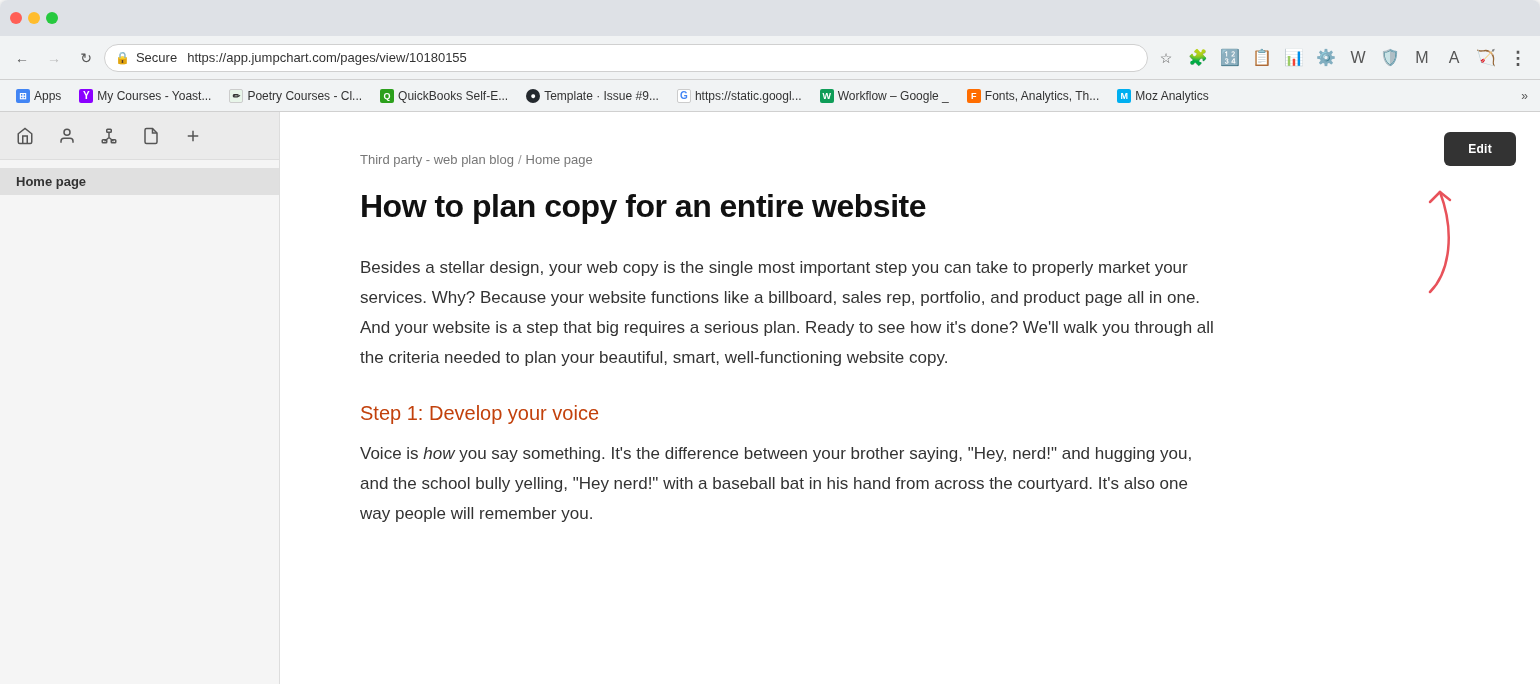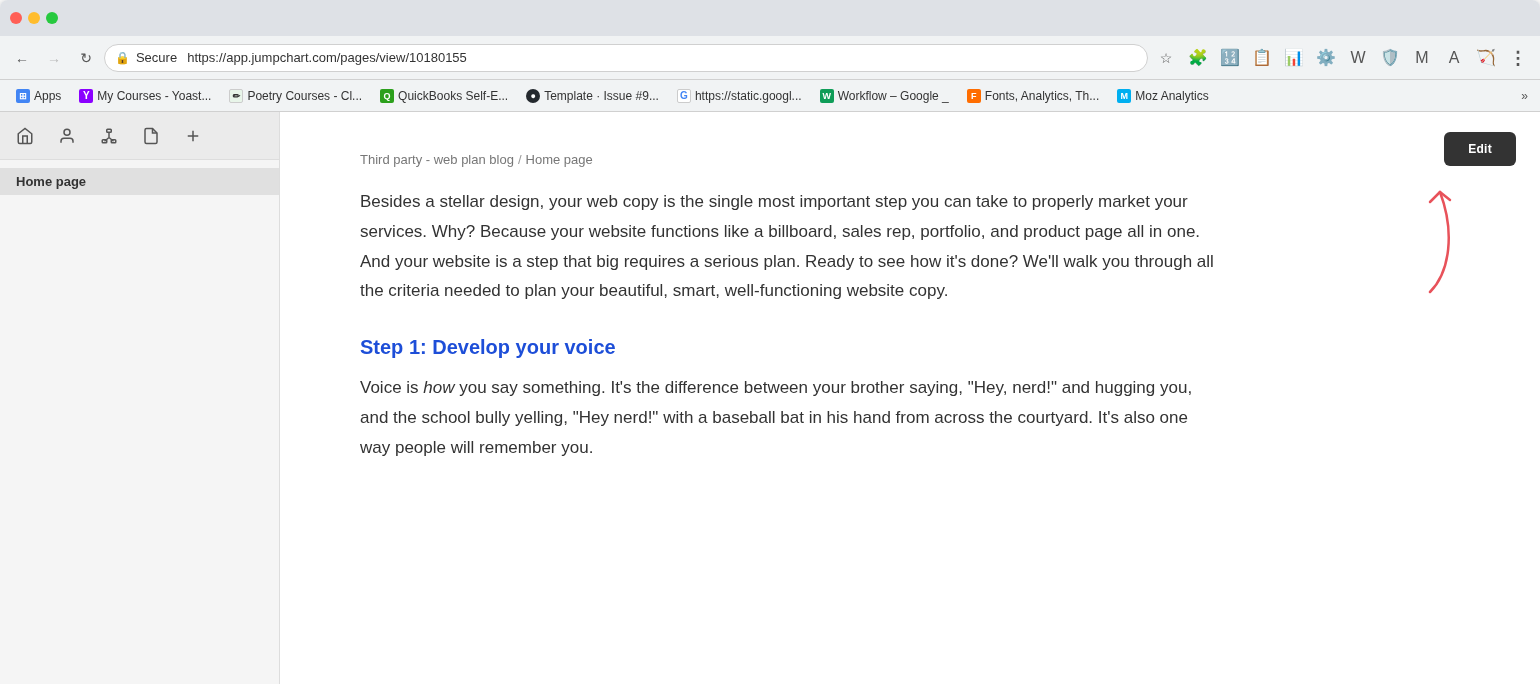--- a/index.html
+++ b/index.html
@@ -215,22 +215,22 @@
       font-size: 17px;
       color: #333;
       line-height: 1.75;
       max-width: 860px;
     }
     .article-body p {
       margin-bottom: 24px;
     }
     .article-body h2 {
       font-size: 20px;
-      font-weight: 700;
-      color: #1d4ed8;
+      font-weight: 400;
+      color: #c2410c;
       margin-bottom: 8px;
     }
     .article-body em { font-style: italic; }
   </style>
 </head>
 <body>
 
 <div class="browser-window">
 
   <div class="title-bar">
@@ -361,20 +361,21 @@
           <path d="M70 20 L60 30 M70 20 L80 28" stroke="#e8525a" stroke-width="2.5" fill="none" stroke-linecap="round" stroke-linejoin="round"></path>
         </svg>
       </div>
 
       <div class="breadcrumb">
         <span style="cursor:pointer; color:#777;">Third party - web plan blog</span>
         <span class="breadcrumb-sep">/</span>
         <span style="color:#777;">Home page</span>
       </div>
 
+      <h1 class="article-title">How to plan copy for an entire website</h1>
 
       <div class="article-body">
         <p>Besides a stellar design, your web copy is the single most important step you can take to properly market your services. Why? Because your website functions like a billboard, sales rep, portfolio, and product page all in one. And your website is a step that big requires a serious plan. Ready to see how it's done? We'll walk you through all the criteria needed to plan your beautiful, smart, well-functioning website copy.</p>
         <h2>Step 1: Develop your voice</h2>
         <p>Voice is <em>how</em> you say something. It's the difference between your brother saying, "Hey, nerd!" and hugging you, and the school bully yelling, "Hey nerd!" with a baseball bat in his hand from across the courtyard. It's also one way people will remember you.</p>
       </div>
 
     </div>
   </div>
 </div>

